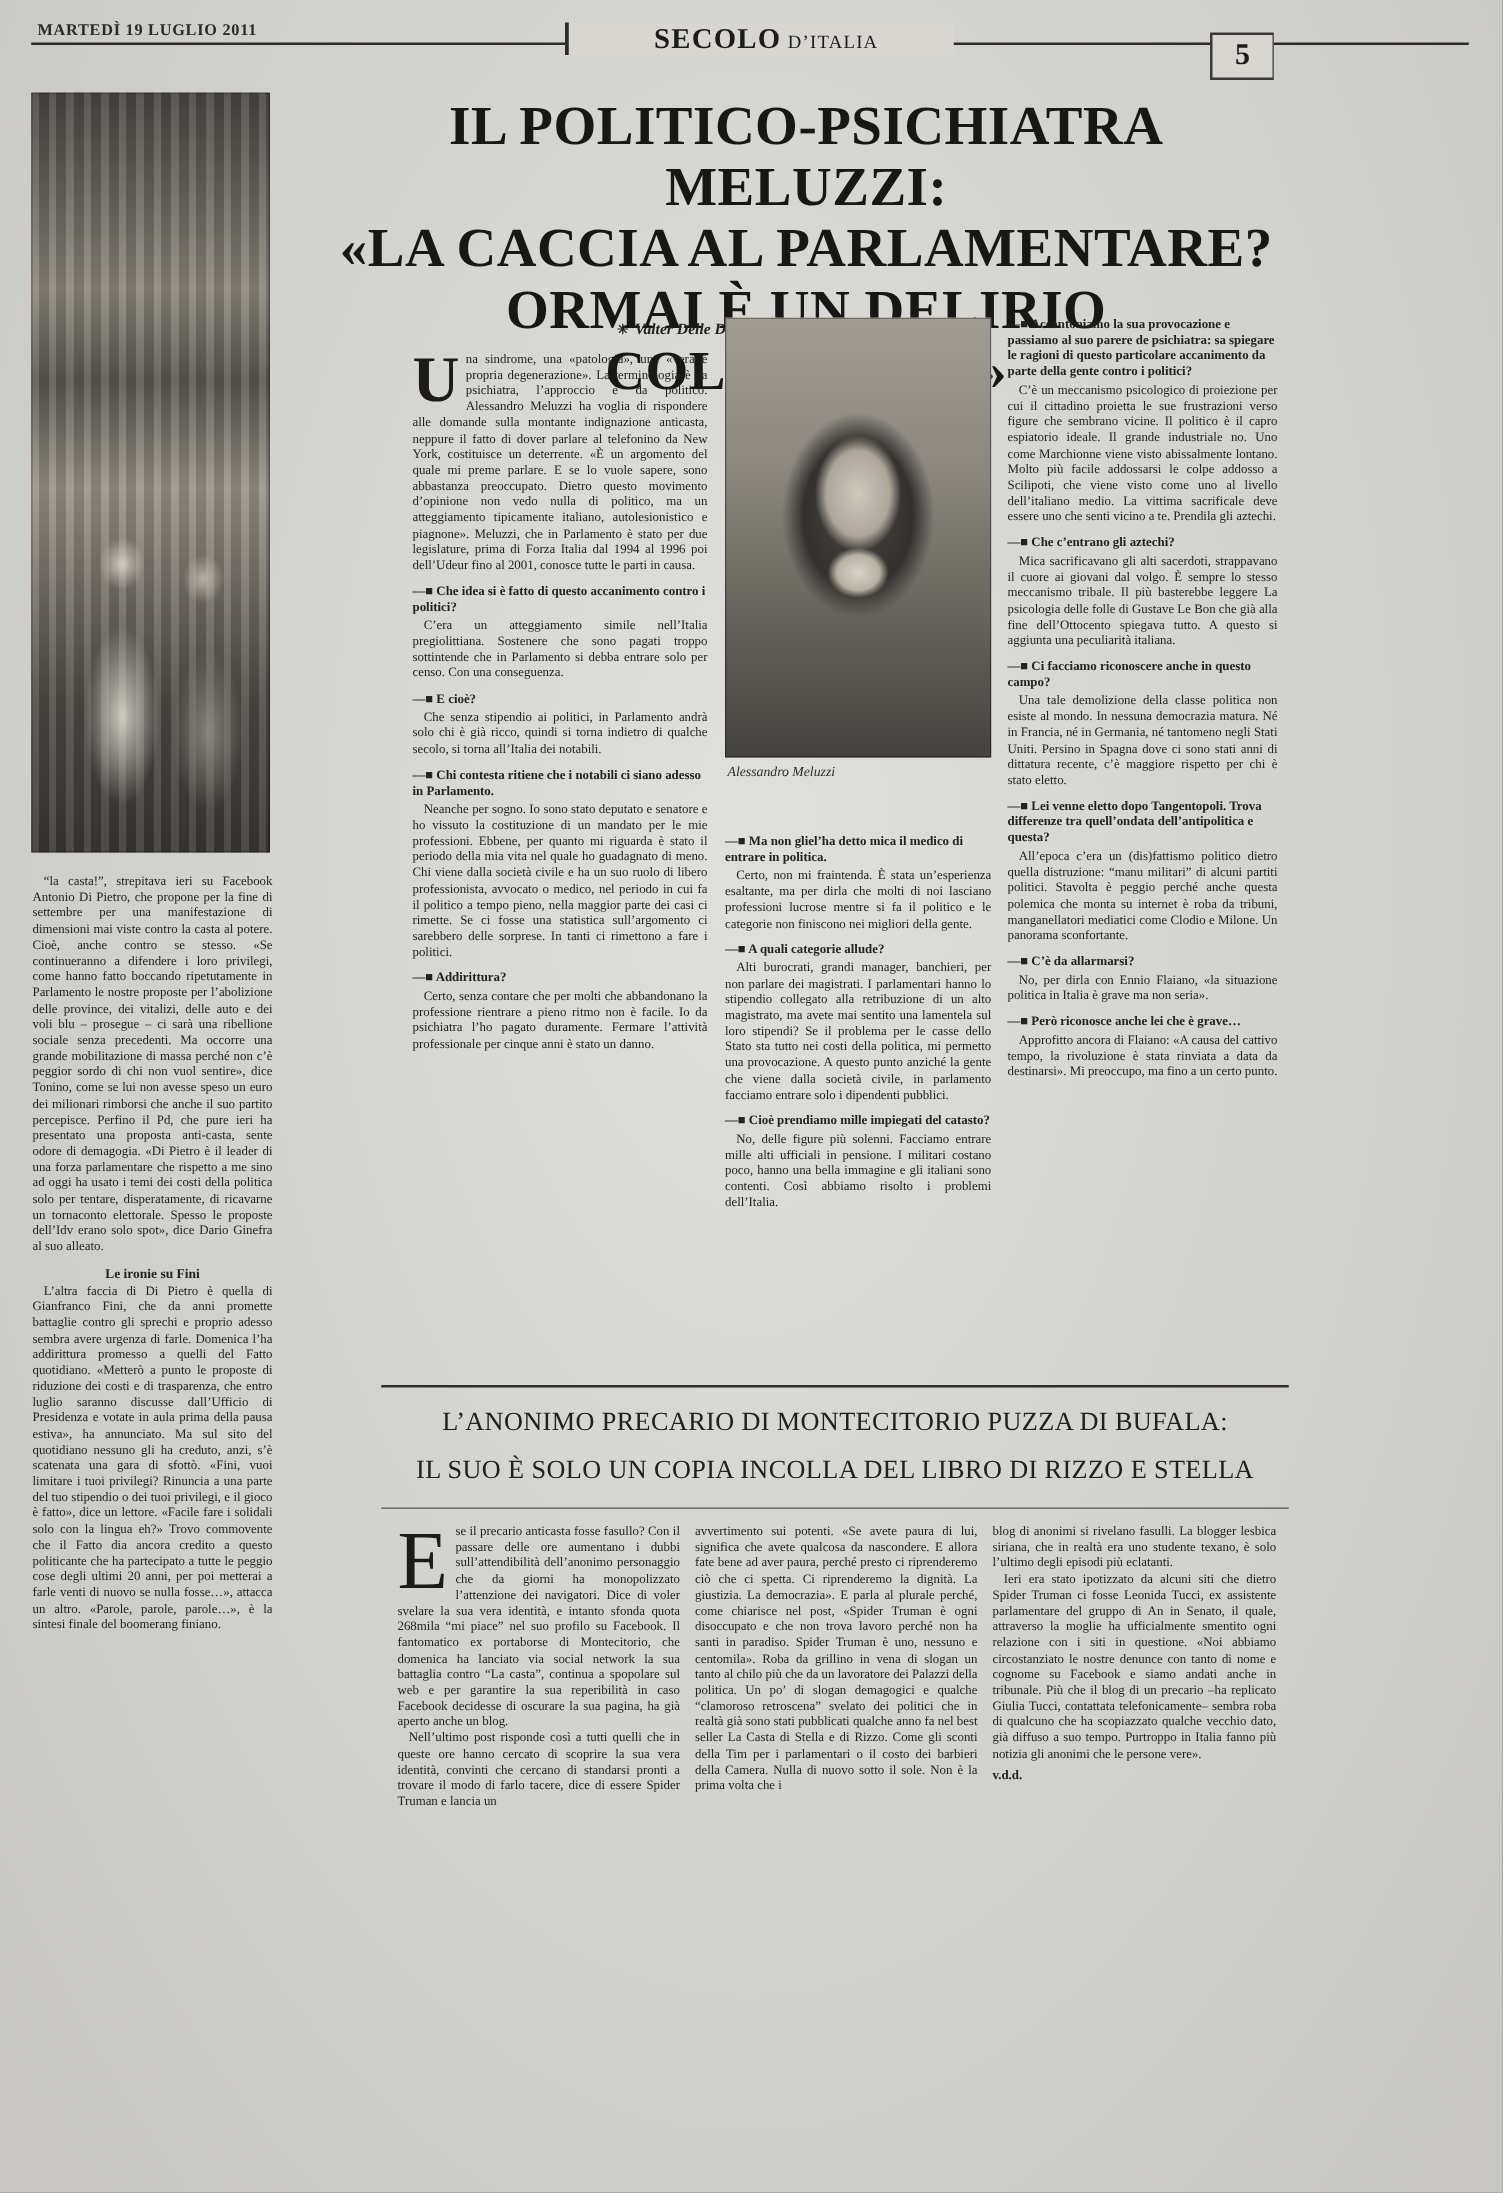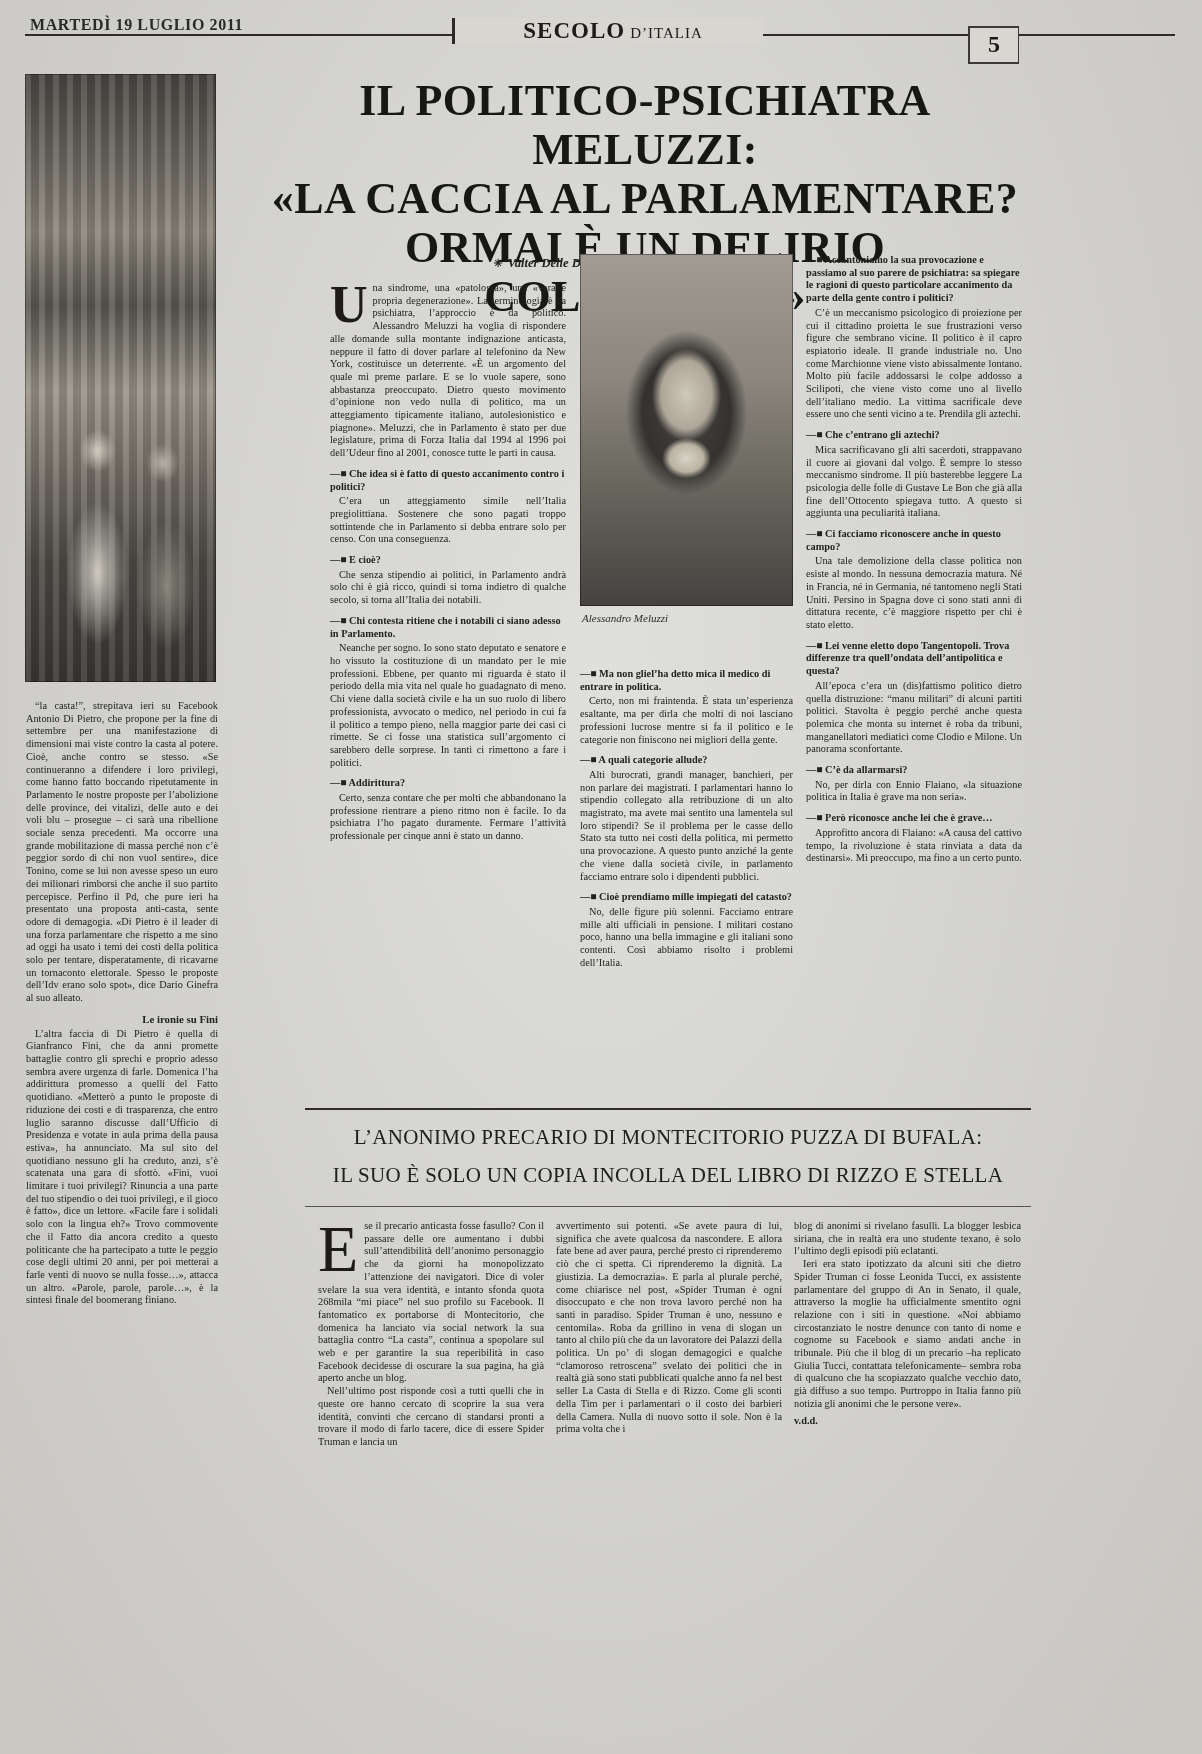--- a/index.html
+++ b/index.html
@@ -6,21 +6,21 @@
   .page{
     position:relative;width:1202px;height:1754px;margin:0 auto;
     background:
       radial-gradient(ellipse at 50% 38%, rgba(255,255,255,.22) 0%, rgba(0,0,0,.07) 95%),
       #d7d6d1;
     font-family:"Liberation Serif", serif;
     color:#1d1c1a;
     overflow:hidden;
   }
   
-  .date{position:absolute;left:30px;top:16px;font-size:16px;font-weight:bold;letter-spacing:.6px;color:#2a2a27;}
+  .date{position:absolute;left:30px;top:16px;font-size:13px;font-weight:bold;letter-spacing:.6px;color:#2a2a27;}
   .top-rule{position:absolute;left:25px;top:34px;width:1150px;height:2px;background:#2c2b29;}
   .masthead{
     position:absolute;left:452px;top:18px;width:300px;height:26px;
     background:#d7d6d1;text-align:center;white-space:nowrap;
     border-left:3px solid #2c2b29;padding-left:8px;
   }
   .masthead .mm{font-weight:bold;font-size:23px;letter-spacing:1px;}
   .masthead .ms{font-weight:normal;font-size:15px;letter-spacing:1px;margin-left:5px;}
   .pagenum-box{
     position:absolute;left:968px;top:26px;width:48px;height:34px;
@@ -62,21 +62,21 @@
   .bt p.a{text-indent:9px;margin-bottom:1px;}
   .bt p.q{font-weight:bold;margin:8px 0 2px 0;text-align:left;}
   .col{position:absolute;}
   .col-a{left:330px;top:282px;width:236px;}
   .col-b{left:580px;top:660px;width:213px;}
   .col-c{left:806px;top:246px;width:216px;}
   .dropcap{float:left;font-size:52px;line-height:42px;padding:2px 5px 0 0;font-weight:bold;color:#1c1b19;}
   .dropcap2{float:left;font-size:66px;line-height:54px;padding:2px 6px 0 0;color:#1c1b19;}
   
   .left-col{position:absolute;left:26px;top:700px;width:192px;}
-  .left-col .subhead{font-weight:bold;font-size:10.8px;margin:8px 0 2px 0;text-align:right;}
+  .left-col .subhead{font-weight:bold;font-size:10.8px;margin:8px 0 2px 0;text-align:center;}
   
   .sa-rule-top{position:absolute;left:305px;top:1108px;width:726px;height:2px;background:#2e2d2b;}
   .sa-rule-bot{position:absolute;left:305px;top:1206px;width:726px;height:1px;background:#55544f;}
   .sa-head{
     position:absolute;left:308px;top:1118px;width:720px;text-align:center;
     font-size:21px;line-height:38px;font-weight:400;letter-spacing:.3px;color:#20201e;
   }
   .sa-col1{left:318px;top:1220px;width:226px;}
   .sa-col2{left:556px;top:1220px;width:226px;}
   .sa-col3{left:794px;top:1220px;width:227px;}
@@ -131,21 +131,21 @@
     <p class="q">—■ A quali categorie allude?</p>
     <p class="a">Alti burocrati, grandi manager, banchieri, per non parlare dei magistrati. I parlamentari hanno lo stipendio collegato alla retribuzione di un alto magistrato, ma avete mai sentito una lamentela sul loro stipendi? Se il problema per le casse dello Stato sta tutto nei costi della politica, mi permetto una provocazione. A questo punto anziché la gente che viene dalla società civile, in parlamento facciamo entrare solo i dipendenti pubblici.</p>
     <p class="q">—■ Cioè prendiamo mille impiegati del catasto?</p>
     <p class="a">No, delle figure più solenni. Facciamo entrare mille alti ufficiali in pensione. I militari costano poco, hanno una bella immagine e gli italiani sono contenti. Così abbiamo risolto i problemi dell’Italia.</p>
   </div>
 
   <div class="col col-c bt">
     <p class="q">—■ Accantoniamo la sua provocazione e passiamo al suo parere de psichiatra: sa spiegare le ragioni di questo particolare accanimento da parte della gente contro i politici?</p>
     <p class="a">C’è un meccanismo psicologico di proiezione per cui il cittadino proietta le sue frustrazioni verso figure che sembrano vicine. Il politico è il capro espiatorio ideale. Il grande industriale no. Uno come Marchionne viene visto abissalmente lontano. Molto più facile addossarsi le colpe addosso a Scilipoti, che viene visto come uno al livello dell’italiano medio. La vittima sacrificale deve essere uno che senti vicino a te. Prendila gli aztechi.</p>
     <p class="q">—■ Che c’entrano gli aztechi?</p>
-    <p class="a">Mica sacrificavano gli alti sacerdoti, strappavano il cuore ai giovani dal volgo. È sempre lo stesso meccanismo sindrome. Il più basterebbe leggere La psicologia delle folle di Gustave Le Bon che già alla fine dell’Ottocento spiegava tutto. A questo si aggiunta una peculiarità italiana.</p>
+    <p class="a">Mica sacrificavano gli alti sacerdoti, strappavano il cuore ai giovani dal volgo. È sempre lo stesso meccanismo tribale. Il più basterebbe leggere La psicologia delle folle di Gustave Le Bon che già alla fine dell’Ottocento spiegava tutto. A questo si aggiunta una peculiarità italiana.</p>
     <p class="q">—■ Ci facciamo riconoscere anche in questo campo?</p>
     <p class="a">Una tale demolizione della classe politica non esiste al mondo. In nessuna democrazia matura. Né in Francia, né in Germania, né tantomeno negli Stati Uniti. Persino in Spagna dove ci sono stati anni di dittatura recente, c’è maggiore rispetto per chi è stato eletto.</p>
     <p class="q">—■ Lei venne eletto dopo Tangentopoli. Trova differenze tra quell’ondata dell’antipolitica e questa?</p>
     <p class="a">All’epoca c’era un (dis)fattismo politico dietro quella distruzione: “manu militari” di alcuni partiti politici. Stavolta è peggio perché anche questa polemica che monta su internet è roba da tribuni, manganellatori mediatici come Clodio e Milone. Un panorama sconfortante.</p>
     <p class="q">—■ C’è da allarmarsi?</p>
     <p class="a">No, per dirla con Ennio Flaiano, «la situazione politica in Italia è grave ma non seria».</p>
     <p class="q">—■ Però riconosce anche lei che è grave…</p>
     <p class="a">Approfitto ancora di Flaiano: «A causa del cattivo tempo, la rivoluzione è stata rinviata a data da destinarsi». Mi preoccupo, ma fino a un certo punto.</p>
   </div>
 

